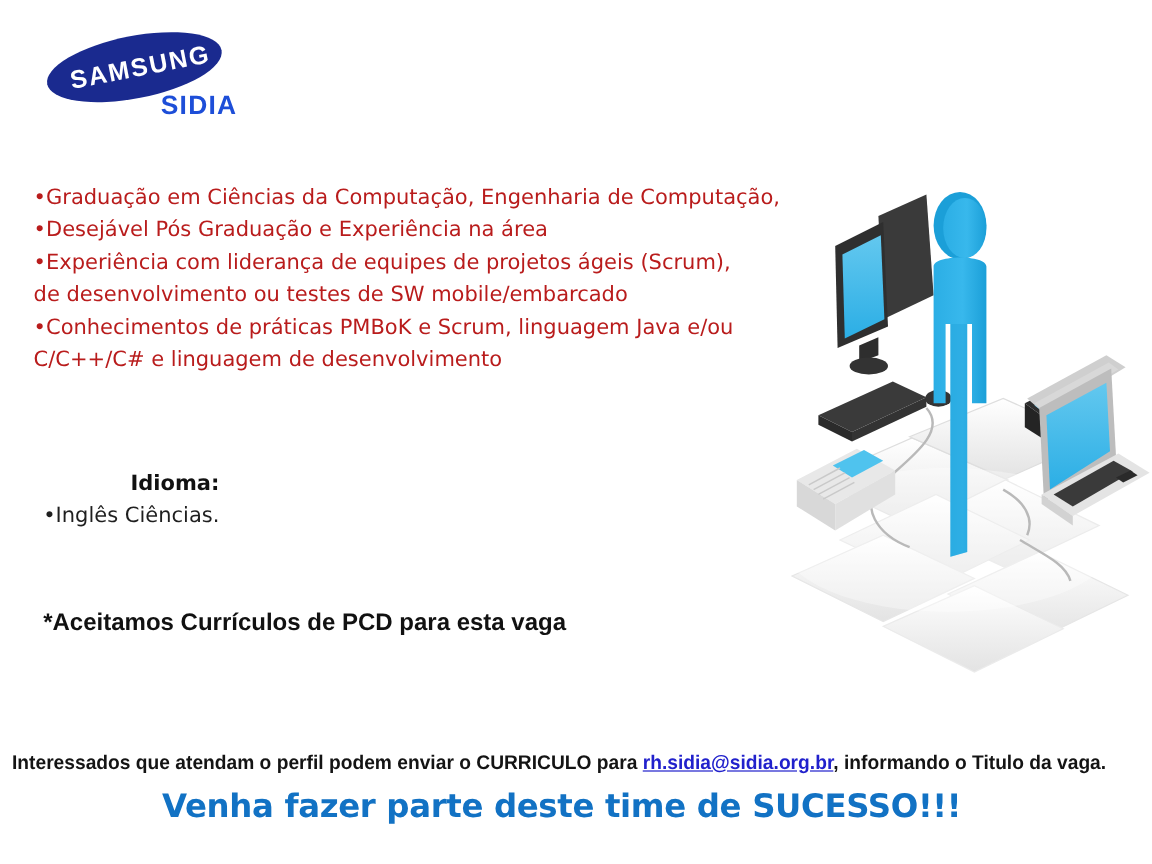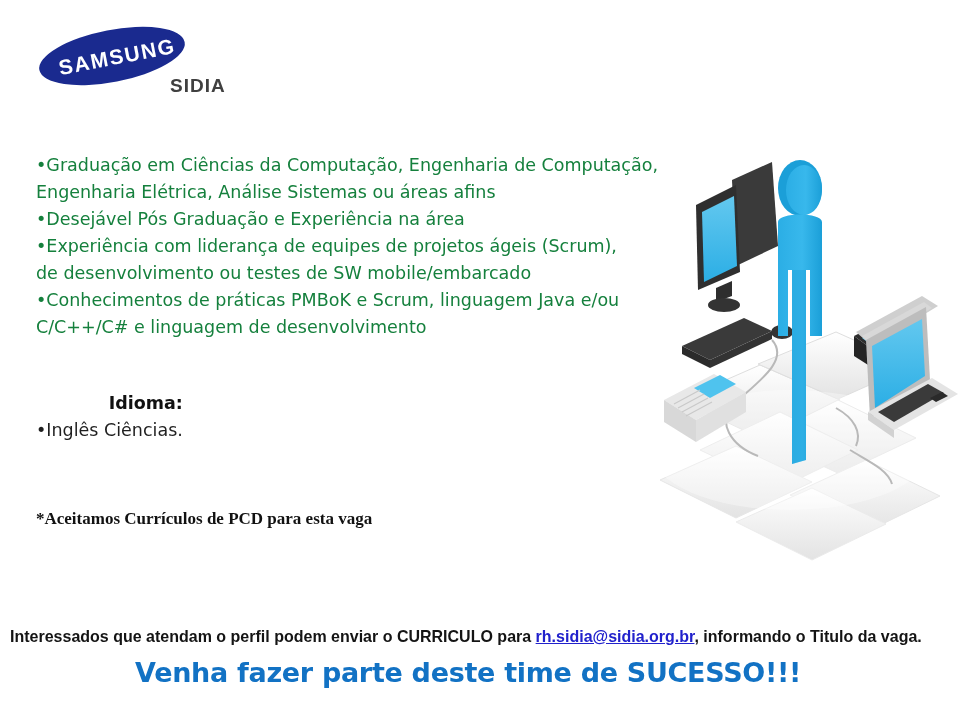--- a/index.html
+++ b/index.html
@@ -44,69 +44,68 @@
     font-family: "Liberation Sans", sans-serif;
     font-weight: bold;
     font-size: 21px;
     letter-spacing: 1.6px;
     transform: rotate(-11deg);
     white-space: nowrap;
   }
   #logo-sub {
     position: absolute;
     left: 96px; top: 47px;
-    color: #404040;
+    color: #1d4ed8;
     font-family: "Liberation Sans", sans-serif;
     font-weight: bold;
-    font-size: 19px;
+    font-size: 22px;
     letter-spacing: 1px;
-    margin-left: 36px;
   }
   #page-title {
     position: absolute;
     left: 222px; top: 44px;
     font-family: "DejaVu Sans", sans-serif;
     font-style: italic;
     font-weight: bold;
     font-size: 35px;
     color: #1272c4;
     letter-spacing: -0.2px;
     white-space: nowrap;
   }
 
   
   #requirements {
     position: absolute;
-    left: 36px; top: 152px;
+    left: 28px; top: 152px;
     width: 650px;
     font-size: 17.5px;
     line-height: 27px;
-    color: #15803d;
+    color: #b91c1c;
   }
   .para { margin: 0; }
 
   #idioma-block {
     position: absolute;
     left: 36px; top: 390px;
     font-size: 17.5px;
     line-height: 27px;
   }
   #idioma-label {
     font-weight: bold;
     color: #111111;
     text-align: right;
   }
   #idioma-value { color: #1f1f1f; }
 
   #notes-block {
     position: absolute;
     left: 36px; top: 508px;
-    font-family: Liberation Serif, serif;
-    font-weight: bold;
-    font-size: 17px;
+    font-family: Liberation Sans, sans-serif;
+    font-weight: bold;
+    font-size: 20px;
     line-height: 22px;
     color: #111111;
     text-align: right;
   }
 
   
   #footer-contact {
     position: absolute;
     left: 10px; top: 627px;
     width: 940px;
@@ -150,21 +149,20 @@
   <div id="logo-block">
     <div id="logo-ellipse"></div>
     <div id="logo-wordmark">SAMSUNG</div>
     <div id="logo-sub">SIDIA</div>
   </div>
 
 </div>
 
 <div id="requirements">
   <p class="para">•Graduação em Ciências da Computação, Engenharia de Computação,</p>
-  <p class="para">Engenharia Elétrica, Análise Sistemas ou áreas afins</p>
   <p class="para">•Desejável Pós Graduação e Experiência na área</p>
   <p class="para">•Experiência com liderança de equipes de projetos ágeis (Scrum),</p>
   <p class="para">de desenvolvimento ou testes de SW mobile/embarcado</p>
   <p class="para">•Conhecimentos de práticas PMBoK e Scrum, linguagem Java e/ou</p>
   <p class="para">C/C++/C# e linguagem de desenvolvimento</p>
 </div>
 
 <div id="idioma-block">
   <div id="idioma-label">Idioma:</div>
   <div id="idioma-value">•Inglês Ciências.</div>

